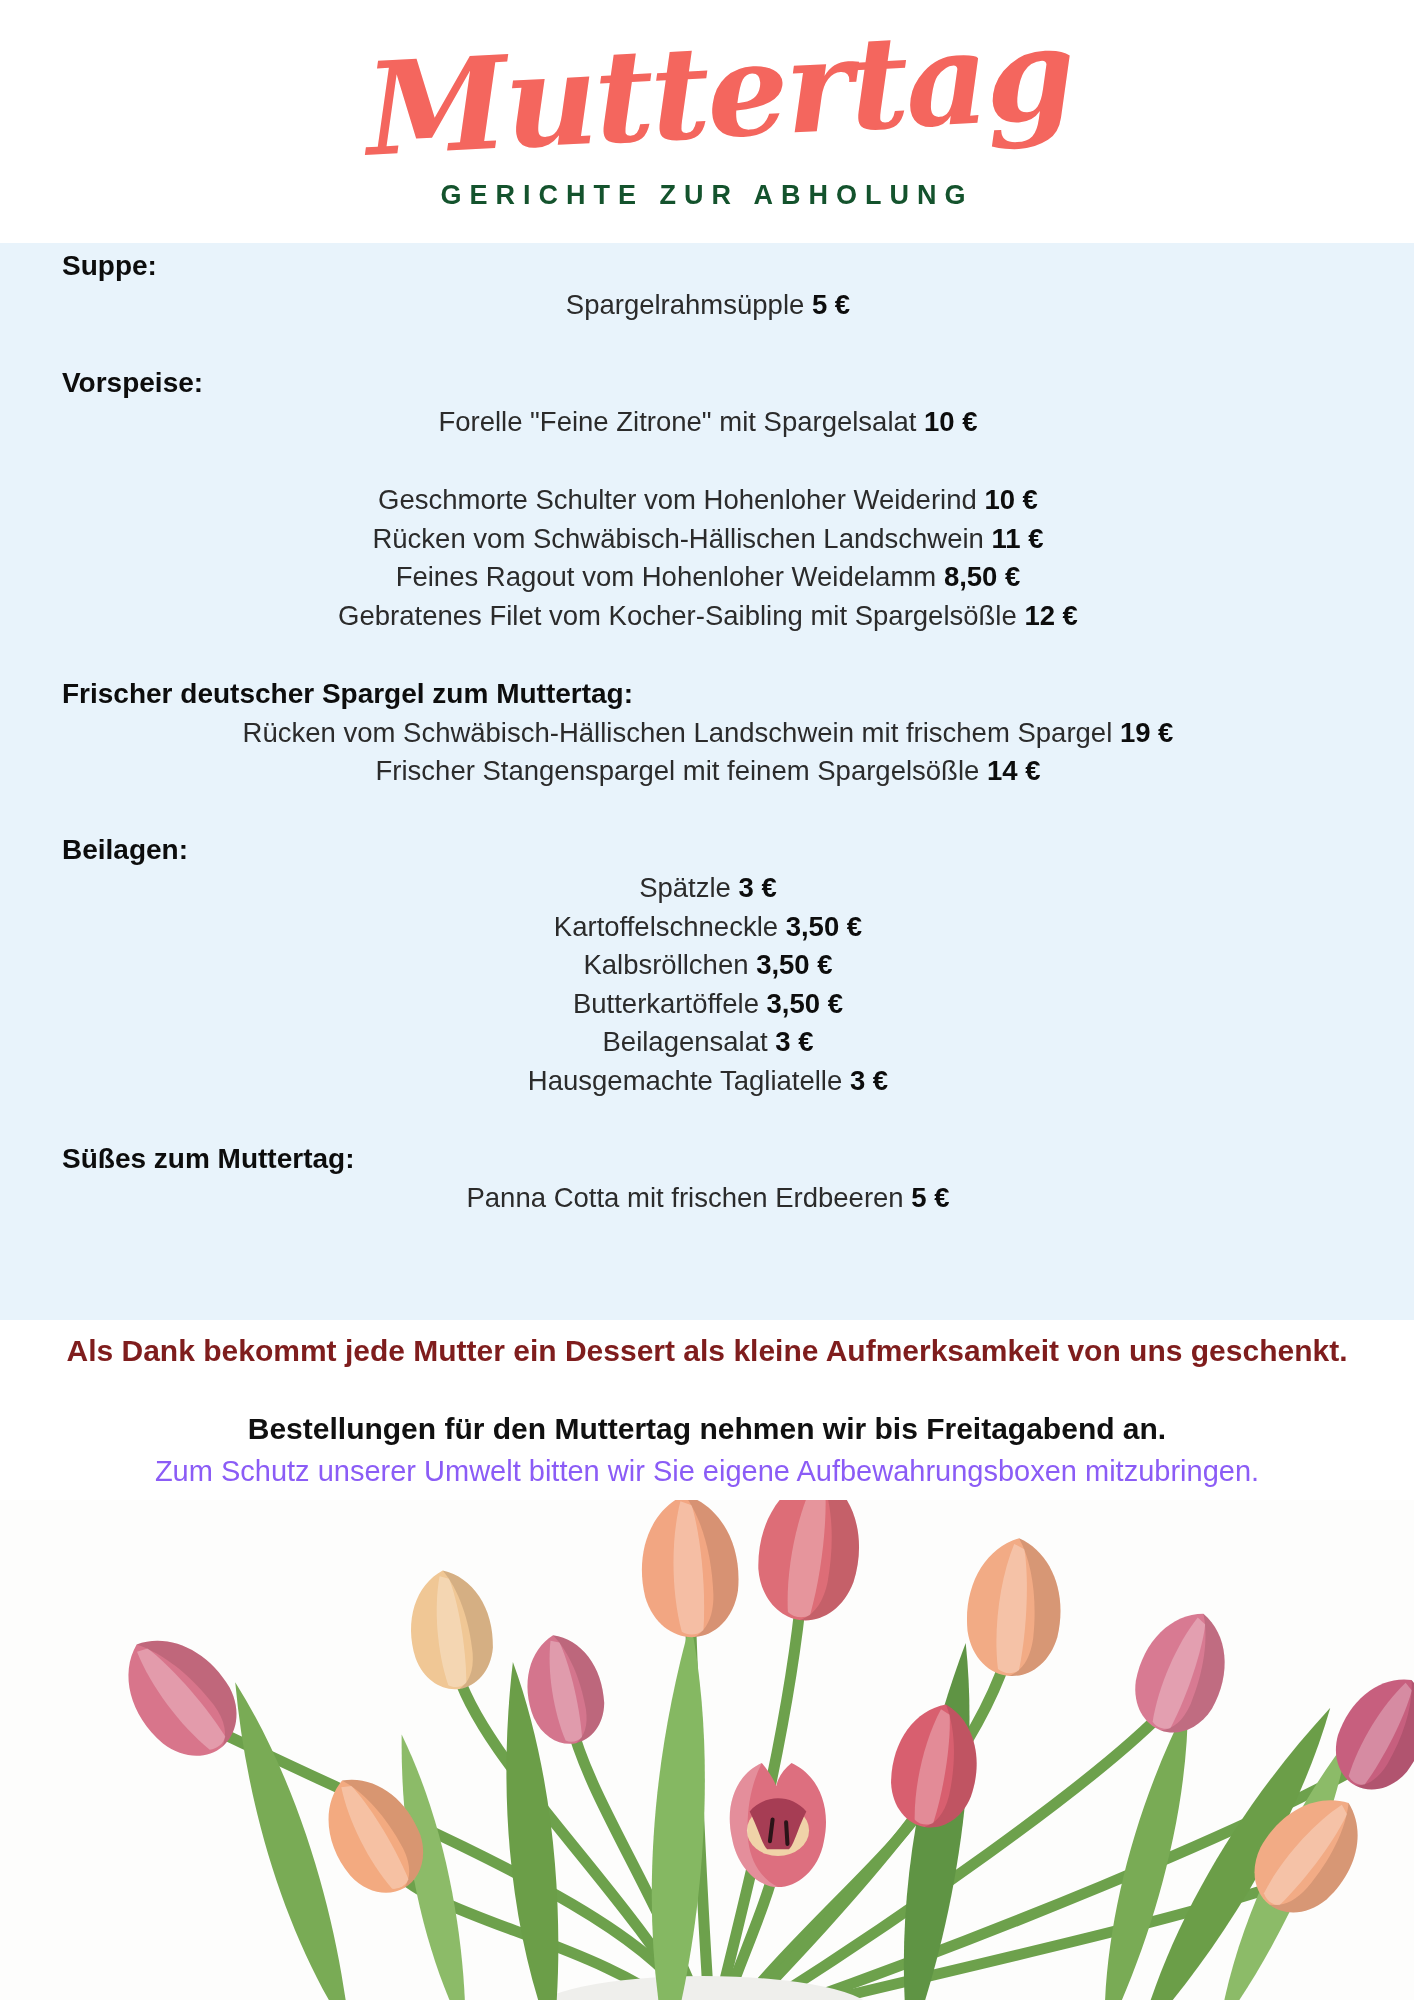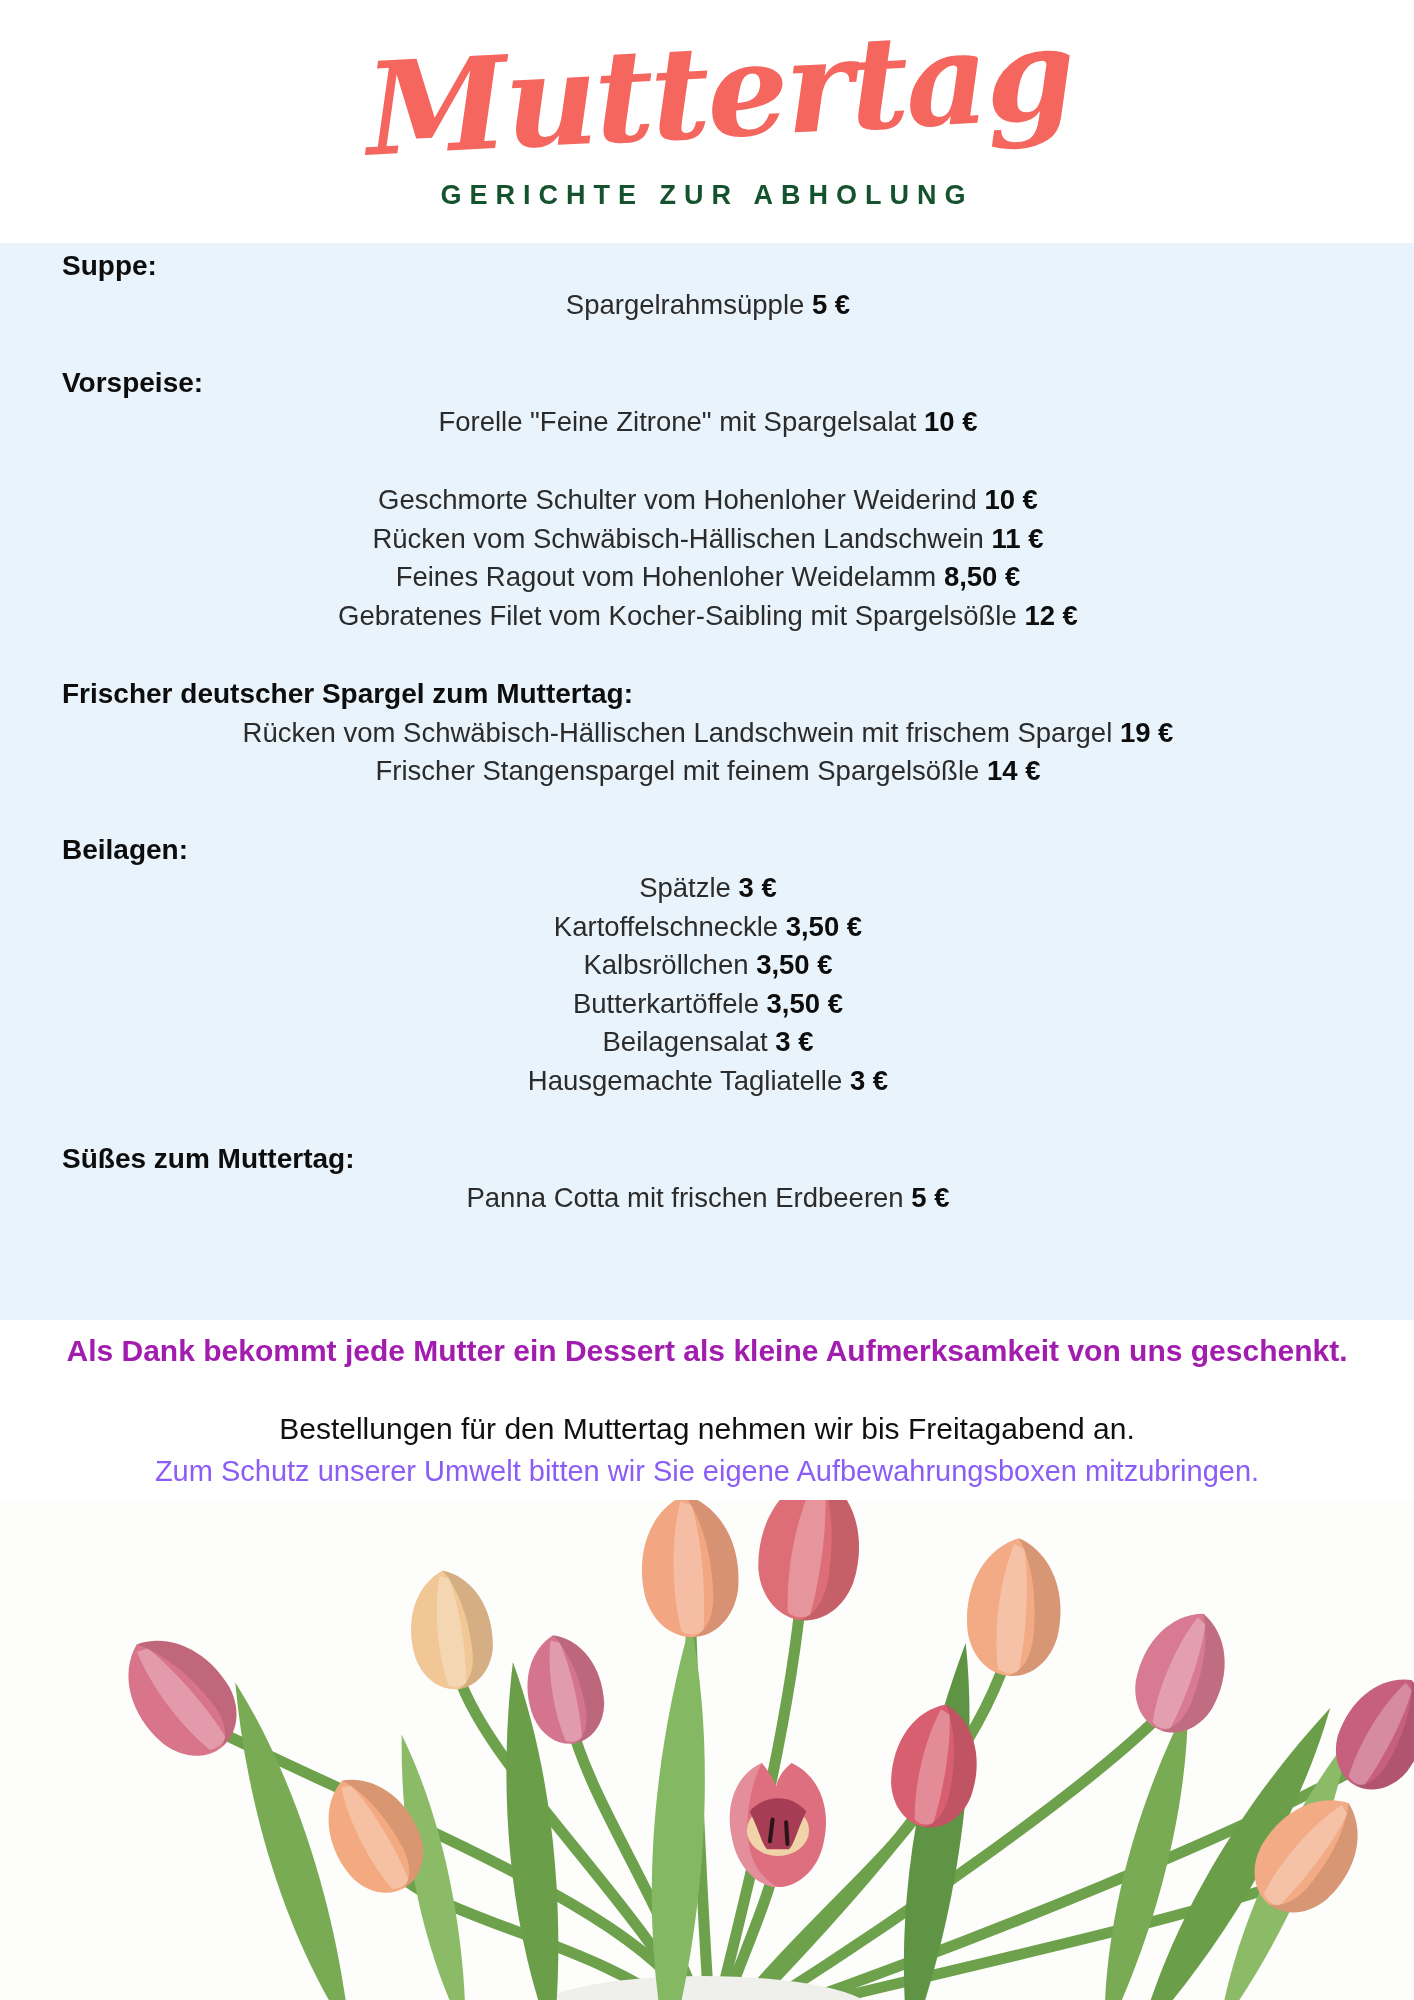--- a/index.html
+++ b/index.html
@@ -59,26 +59,26 @@
   .menu-item strong { color: #0d0d0d; font-weight: 700; }
   
   .footer {
     height: 180px;
     text-align: center;
     padding-top: 14px;
   }
   .thanks-line {
     font-size: 30px;
     font-weight: 700;
-    color: #a21caf;
+    color: #7f1d1d;
   }
   .order-line {
     margin-top: 44px;
     font-size: 30px;
-    font-weight: 400;
+    font-weight: 700;
     color: #101010;
     text-align: center;
   }
   .eco-line {
     margin-top: 9px;
     font-size: 29px;
     font-weight: 400;
     color: #8b5cf6;
   }
   

